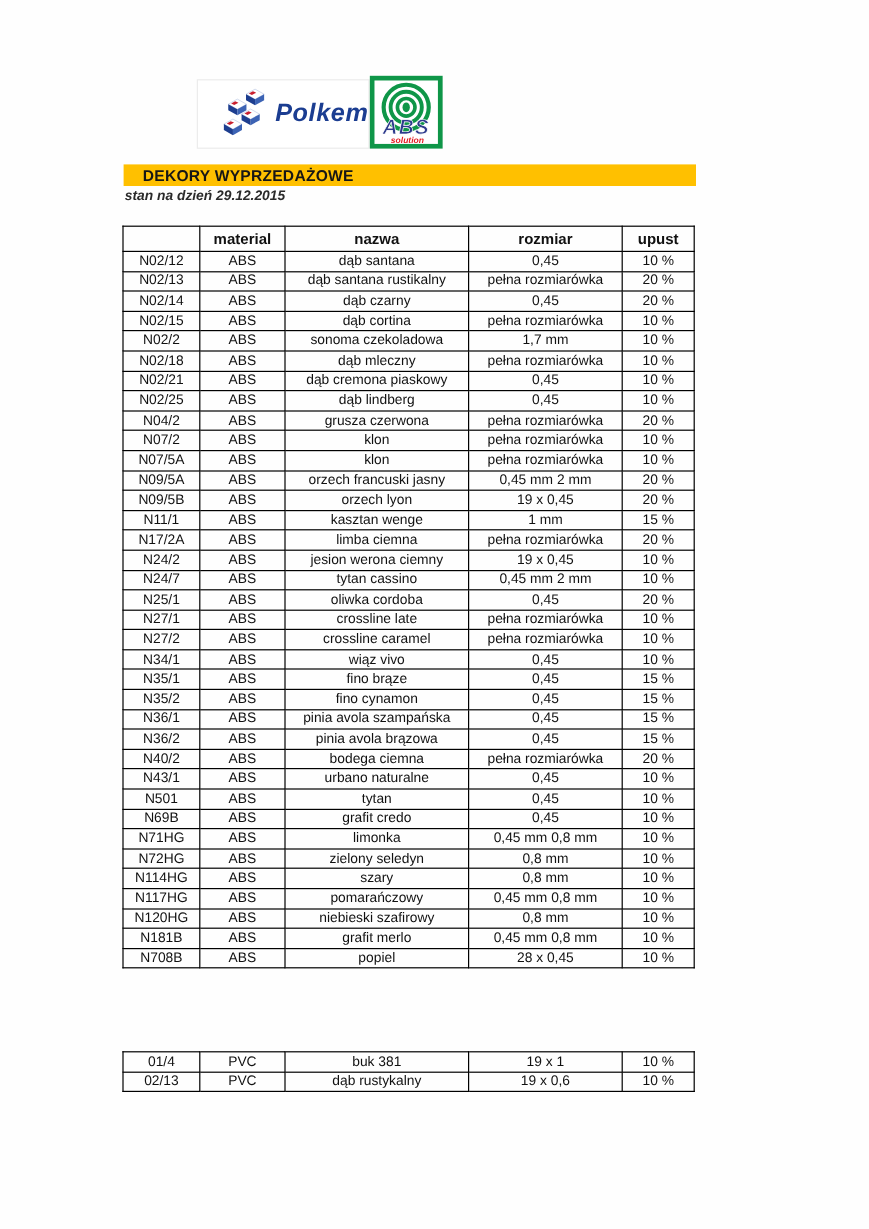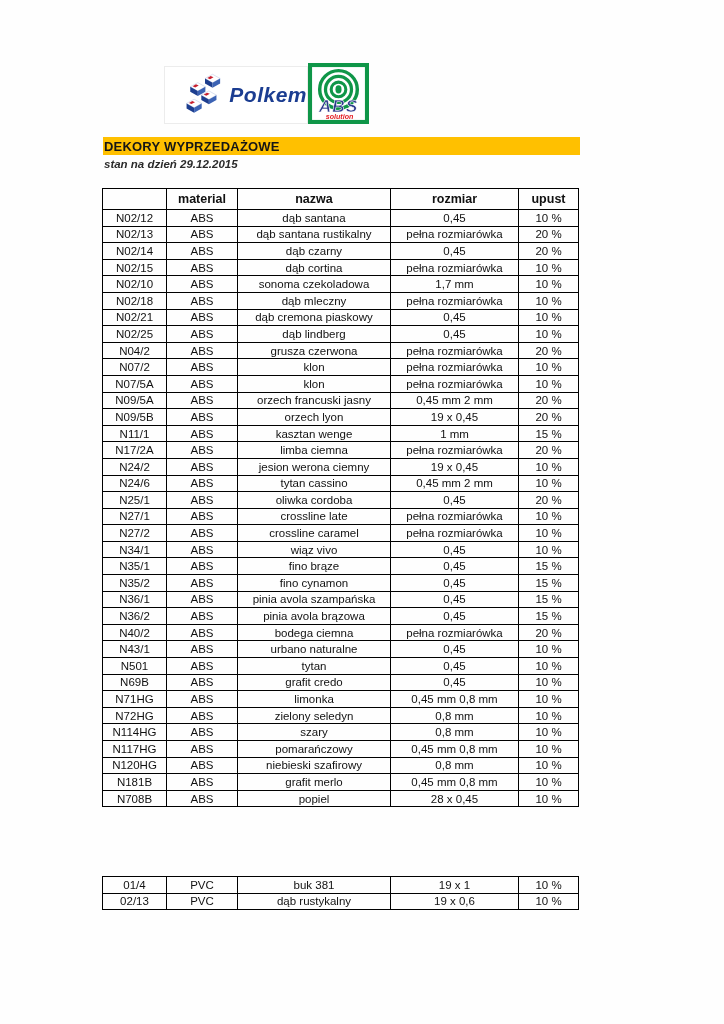--- a/index.html
+++ b/index.html
@@ -33,21 +33,21 @@
   }
   .abs-box { width: 61px; height: 61px; margin-left: 0px; }
 
   
   .title-bar {
     position: absolute;
     left: 103px; top: 137px;
     width: 477px; height: 18px;
     background: #FFC000;
     display: flex; align-items: center;
-    padding-left: 1px;
+    padding-left: 16px;
     font-size: 13px;
     font-weight: bold;
     color: #161616;
     letter-spacing: 0.2px;
   }
   .date-note {
     position: absolute;
     left: 104px; top: 158px;
     font-size: 11.5px;
     font-style: italic;
@@ -169,21 +169,21 @@
           <td>20 %</td>
         </tr>
         <tr>
           <td>N02/15</td>
           <td>ABS</td>
           <td>dąb cortina</td>
           <td>pełna rozmiarówka</td>
           <td>10 %</td>
         </tr>
         <tr>
-          <td>N02/10</td>
+          <td>N02/2</td>
           <td>ABS</td>
           <td>sonoma czekoladowa</td>
           <td>1,7 mm</td>
           <td>10 %</td>
         </tr>
         <tr>
           <td>N02/18</td>
           <td>ABS</td>
           <td>dąb mleczny</td>
           <td>pełna rozmiarówka</td>
@@ -253,21 +253,21 @@
           <td>20 %</td>
         </tr>
         <tr>
           <td>N24/2</td>
           <td>ABS</td>
           <td>jesion werona ciemny</td>
           <td>19 x 0,45</td>
           <td>10 %</td>
         </tr>
         <tr>
-          <td>N24/6</td>
+          <td>N24/7</td>
           <td>ABS</td>
           <td>tytan cassino</td>
           <td>0,45 mm  2 mm</td>
           <td>10 %</td>
         </tr>
         <tr>
           <td>N25/1</td>
           <td>ABS</td>
           <td>oliwka cordoba</td>
           <td>0,45</td>

